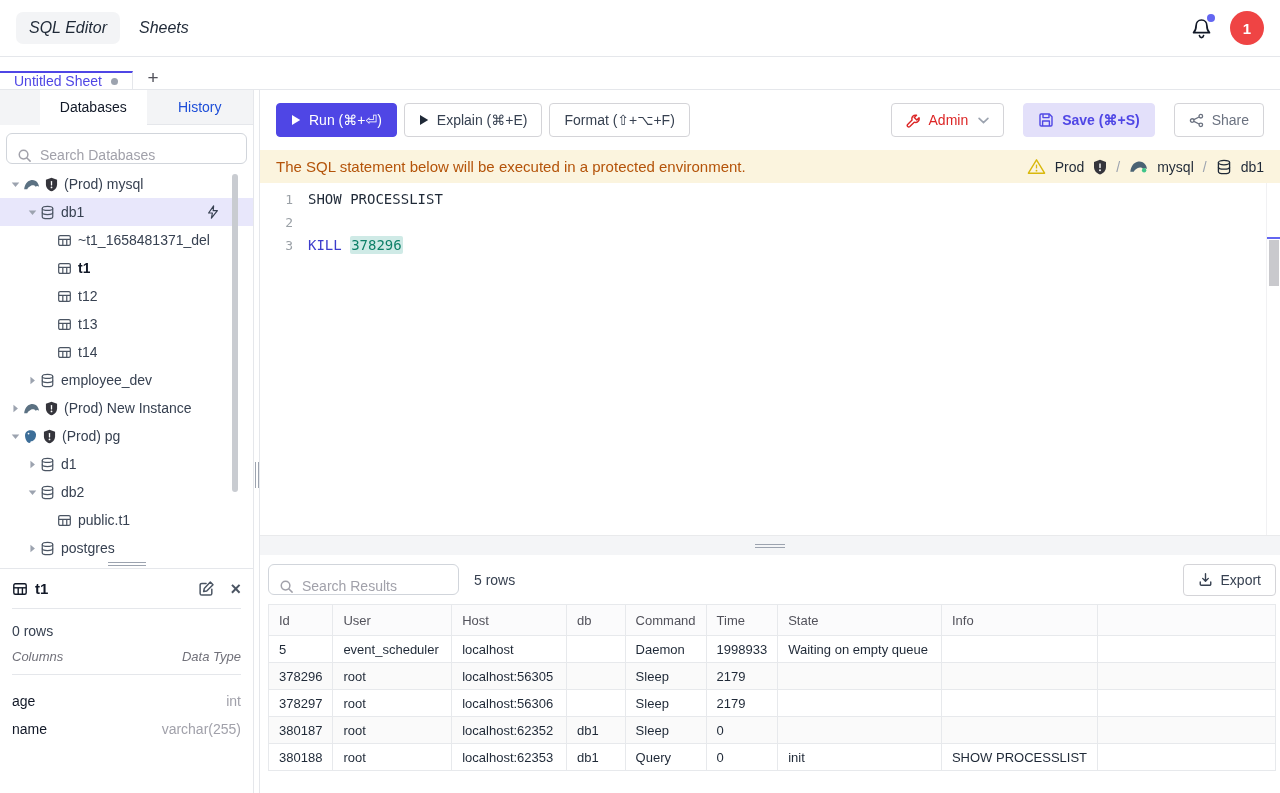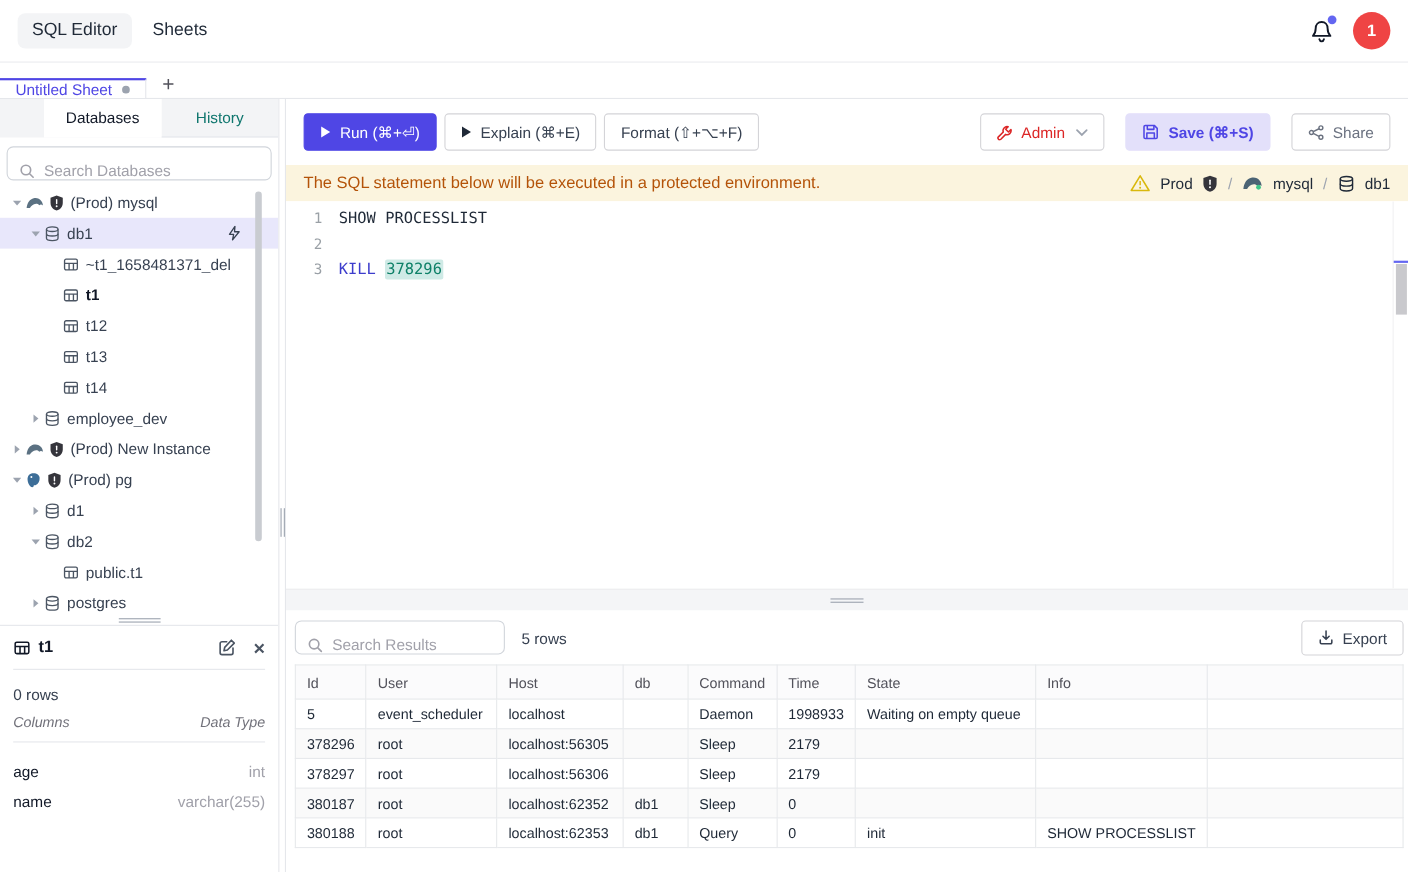--- a/index.html
+++ b/index.html
@@ -4,40 +4,40 @@
 <style>
   * { box-sizing: border-box; margin: 0; padding: 0; }
   html,body { width:1280px; height:793px; overflow:hidden; }
   body { font-family:"Liberation Sans", sans-serif; background:#fff; color:#374151; }
 
   
   .topbar { height:57px; display:flex; align-items:center; padding:0 16px; border-bottom:1px solid #e5e7eb; background:#fff; }
   .brand { display:flex; align-items:center; gap:10px; margin-right:26px; }
   .brand-name { font-size:26px; font-weight:800; color:#18181b; letter-spacing:-0.5px; }
   .topnav { display:flex; align-items:center; gap:6px; font-size:16px; color:#1f2937; }
-  .topnav-item { padding:7px 13px; border-radius:7px; cursor:pointer; }
+  .topnav-item { padding:7px 13px; border-radius:7px; cursor:pointer;font-style:italic; }
   .topnav-item.active { background:#f3f4f6; }
   .topbar-right { margin-left:auto; display:flex; align-items:center; gap:16px; }
   .bell-wrap { position:relative; width:26px; height:26px; display:flex; align-items:center; justify-content:center; }
   .bell-dot { position:absolute; top:-1px; right:-1px; width:8px; height:8px; border-radius:50%; background:#6366f1; }
   .avatar { width:34px; height:34px; border-radius:50%; background:#ef4444; color:#fff; display:flex; align-items:center; justify-content:center; font-size:15px; font-weight:700; }
 
   
   .tabrow { height:33px; display:flex; align-items:flex-end; border-bottom:1px solid #e5e7eb; background:#fff; }
   .sheet-tab { display:flex; align-items:center; gap:9px; padding:0 14px; margin-top:-1px; border-top:2px solid #4f46e5; border-right:1px solid #e5e7eb; color:#4f46e5; font-size:14px; background:#fff; cursor:pointer; }
   .unsaved-dot { width:7px; height:7px; border-radius:50%; background:#9ca3af; }
   .add-tab { width:40px; display:flex; align-items:center; justify-content:center; color:#52525b; font-size:19px; cursor:pointer; }
 
   
   .bodyrow { display:flex; height:703px; }
 
   
   .sidebar { width:253px; display:flex; flex-direction:column; background:#fff; }
   .side-tabs { display:flex; height:35px; flex-shrink:0; background:#f3f4f6; }
-  .side-tab { flex:1; display:flex; align-items:center; justify-content:center; font-size:14px; color:#0f766e; border-bottom:1px solid #e5e7eb; cursor:pointer; }
+  .side-tab { flex:1; display:flex; align-items:center; justify-content:center; font-size:14px; color:#1d4ed8; border-bottom:1px solid #e5e7eb; cursor:pointer; }
   .side-tab.active { background:#fff; border-bottom-color:transparent; color:#111827;margin-left:40px; }
   .side-search { height:45px; padding:8px 6px; flex-shrink:0; }
   .searchbox { display:flex; align-items:flex-end; gap:8px; border:1px solid #d1d5db; border-radius:6px; height:31px; padding:0 10px; background:#fff; }
   .searchbox input { border:none; outline:none; flex:1; font-size:14px; font-family:inherit; color:#374151; min-width:0; background:transparent; }
   .searchbox input::placeholder { color:#a1a1aa; }
   .tree { flex:1; overflow:hidden; position:relative; }
   .tree-row { height:28px; display:flex; align-items:center; font-size:14px; color:#374151; cursor:pointer; white-space:nowrap; }
   .tree-row.selected { background:#e8e7fb; }
   .tree-row .lbl { margin-left:6px; overflow:hidden; text-overflow:ellipsis; }
   .tree-row.bold .lbl { font-weight:700; color:#111827; }

